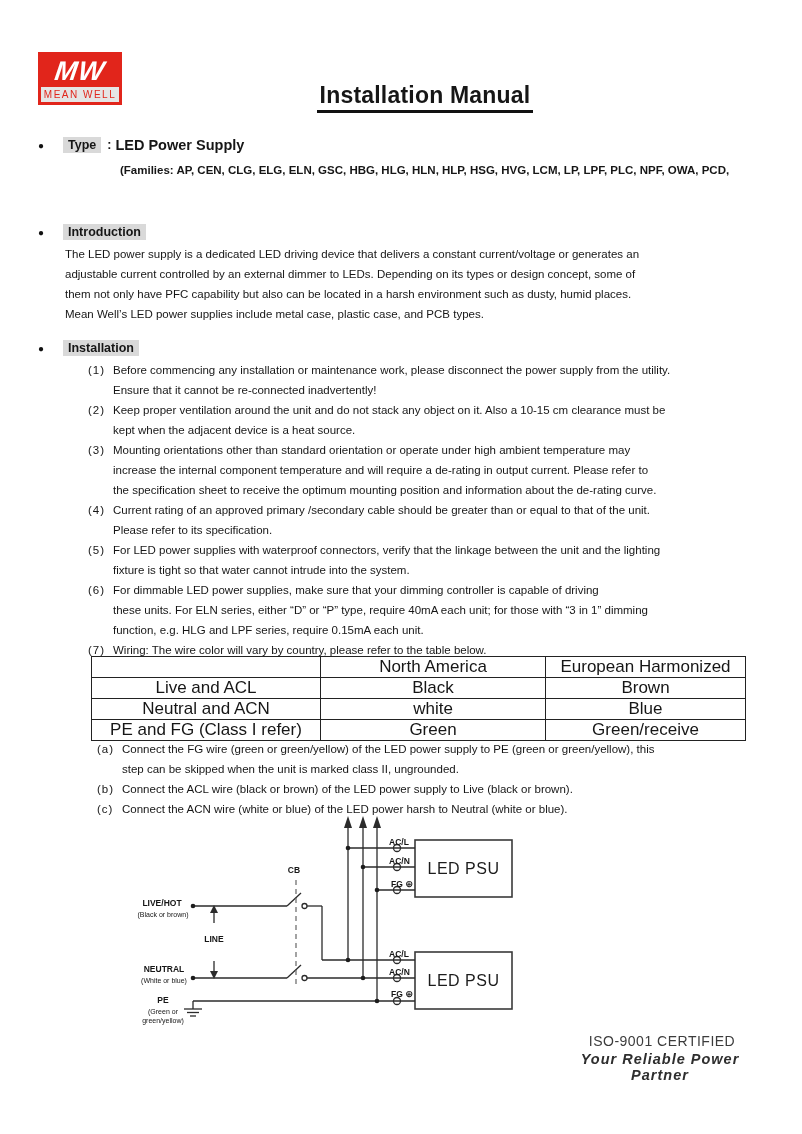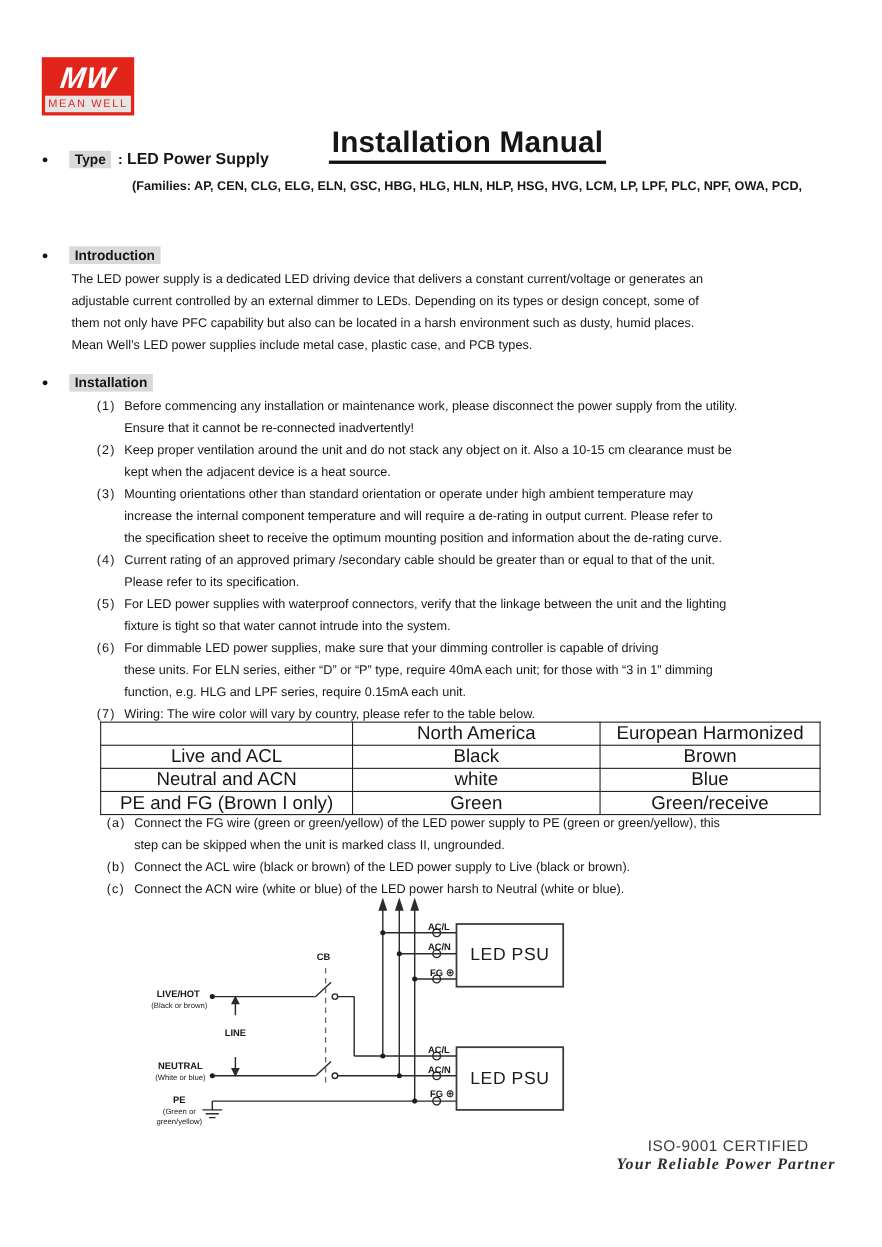--- a/index.html
+++ b/index.html
@@ -11,22 +11,22 @@
   
   .logo { position:absolute; left:38px; top:52px; width:84px; height:53px;
           background:#e1251b; display:flex; flex-direction:column; padding:3px; box-sizing:border-box; }
   .logo-mw { flex:1; display:flex; align-items:center; justify-content:center;
              color:#fff; font-weight:800; font-size:27px; font-style:italic; letter-spacing:1px; }
   .logo-mw span { transform:skewX(-8deg); display:inline-block; }
   .logo-word { height:15px; background:#e5e5e5; color:#e1251b; font-size:10px; font-weight:normal;
                text-align:center; line-height:15px; letter-spacing:1.5px; }
   
   .doc-title { position:absolute; top:82px; left:48px; width:754px; text-align:center; }
-  .doc-title span { display:inline-block; font-size:27px; font-weight:bold;
-                    border-bottom:3px solid #111; padding:0 3px 1px; letter-spacing:0.2px;margin-top:32px; }
+  .doc-title span { display:inline-block; font-size:23px; font-weight:bold;
+                    border-bottom:3px solid #111; padding:0 3px 1px; letter-spacing:0.2px; }
   
   .sect { position:absolute; display:flex; align-items:center; }
   .bullet { font-size:10px; width:25px; color:#111; }
   .hl { background:#d9d9d9; font-weight:bold; font-size:12.5px; padding:1px 5px; }
   .type-value { font-weight:bold; font-size:14.5px; margin-left:4px; }
   .type-colon { font-weight:bold; font-size:12.5px; margin-left:6px; }
   .bold-line { position:absolute; font-weight:bold; font-size:11.5px; line-height:20px; white-space:nowrap; }
   
   .lines { white-space:pre-line; font-size:11.5px; line-height:20px; }
   .paragraph { position:absolute; }
@@ -44,21 +44,21 @@
   .dsmall { font-size:7px; }
   .term-label { position:absolute; font-weight:bold; font-size:8.5px; line-height:10px; white-space:nowrap; }
   .psu-text { position:absolute; left:415px; width:97px; text-align:center;
               font-size:16px; color:#1c1c1c; letter-spacing:0.5px; }
   svg .wire { stroke:#2b2b2b; stroke-width:1.3; fill:none; }
   svg .thick { stroke:#3a3a3a; stroke-width:1.6; fill:#fff; }
   
   .iso { position:absolute; left:558px; top:1033px; width:208px; text-align:center;
          font-size:14px; letter-spacing:0.5px; color:#3c3c3c; }
   .slogan { position:absolute; left:550px; top:1051px; width:220px; text-align:center;
-            font-family:Liberation Serif, serif; font-style:italic; font-weight:bold;
+            font-family:Liberation Sans, sans-serif; font-style:italic; font-weight:bold;
             font-size:14.5px; letter-spacing:1px; color:#2e2e2e; }
 </style>
 </head>
 <body>
 
 <div class="page">
 
   <div class="logo">
     <div class="logo-mw">
         <span>MW</span>
@@ -142,21 +142,21 @@
       <td>Live and ACL</td>
       <td>Black</td>
       <td>Brown</td>
     </tr>
     <tr>
       <td>Neutral and ACN</td>
       <td>white</td>
       <td>Blue</td>
     </tr>
     <tr>
-      <td>PE and FG (Brown I only)</td>
+      <td>PE and FG (Class I refer)</td>
       <td>Green</td>
       <td>Green/receive</td>
     </tr>
   </tbody>
     </table>
 
   <div class="items" style="left:97px; top:739px; width:690px;">
     <div class="item">
       <span class="marker">(a)</span>
       <div class="lines">Connect the FG wire (green or green/yellow) of the LED power supply to PE (green or green/yellow), this

